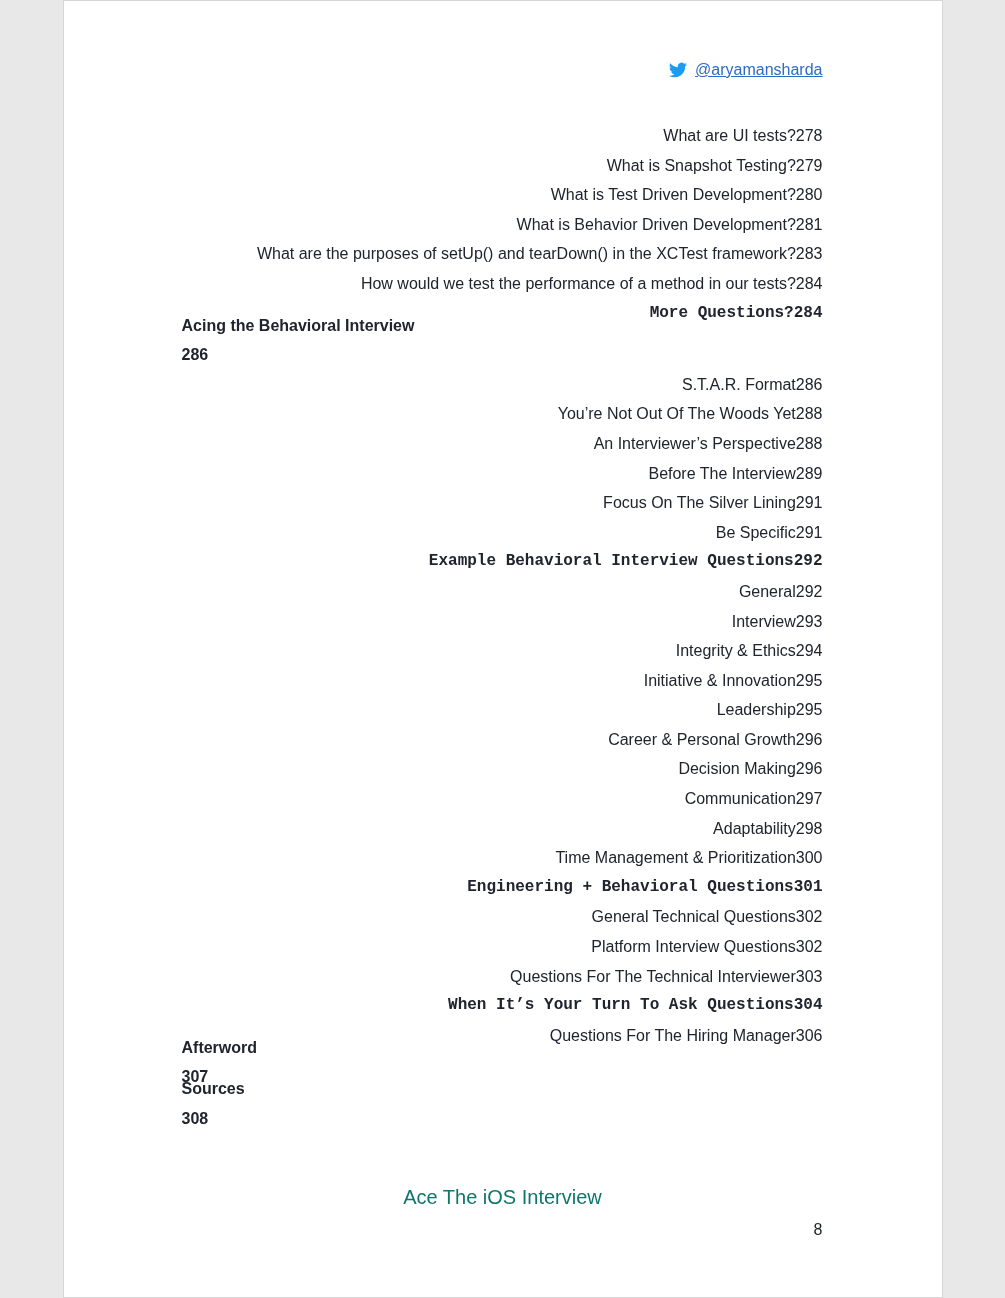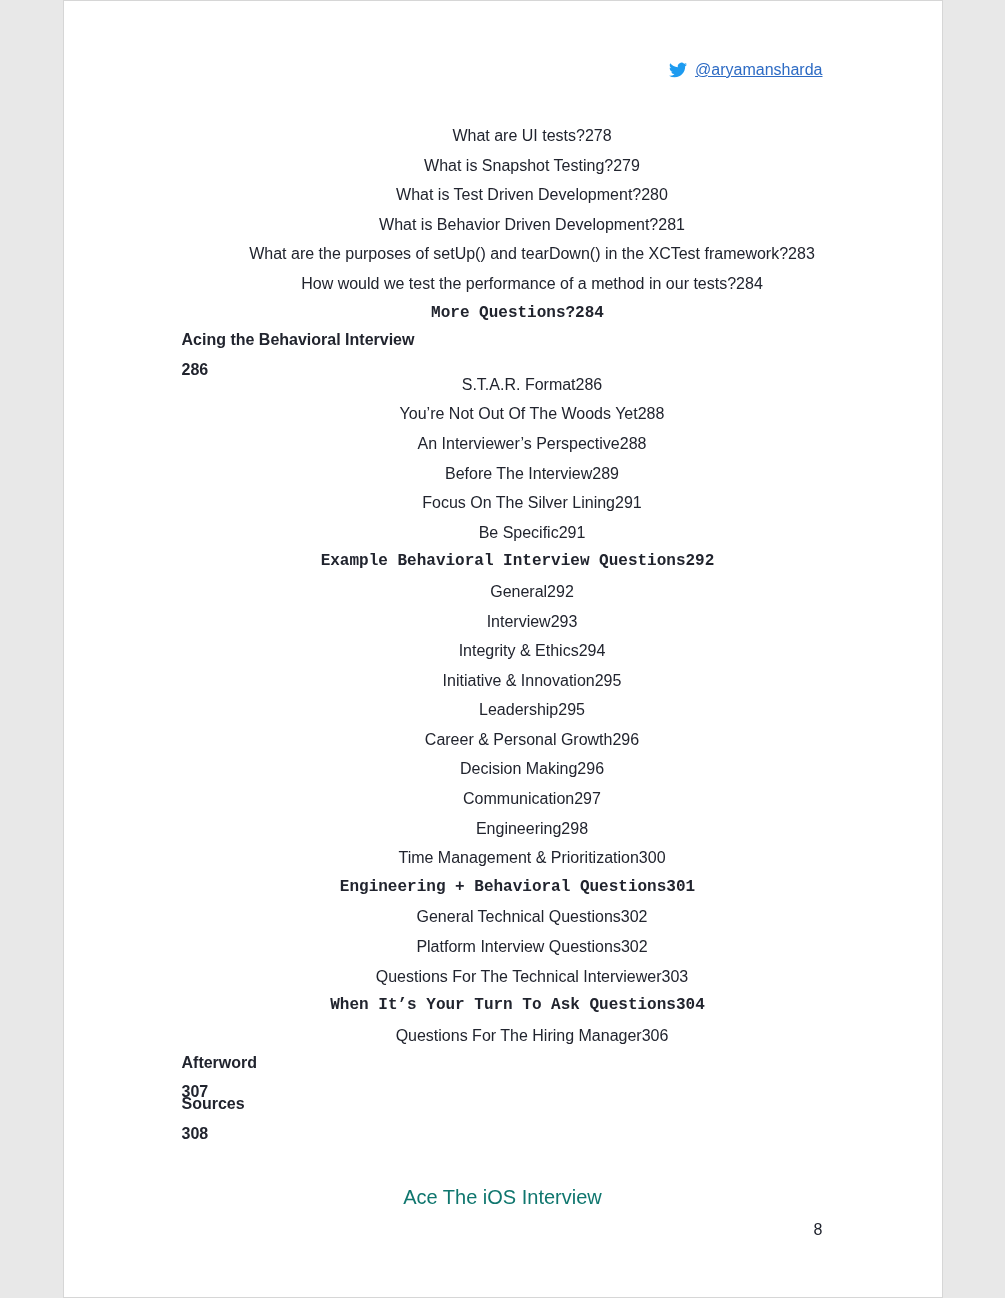--- a/index.html
+++ b/index.html
@@ -42,21 +42,21 @@
     cursor: pointer;
   }
   .toc {
     position: absolute;
     top: 120px;
     left: 118px;
     right: 119px;
   }
   .toc-row {
     display: flex;
-    justify-content: center;
+    justify-content: flex-end;
     align-items: baseline;
     height: 29.6px;
     line-height: 29.6px;
     font-size: 16px;
   }
   .toc-row.chapter {
     font-weight: 700;
     margin-top: 12px;
     flex-direction: column;
   }
@@ -193,21 +193,21 @@
       </div>
       <div class="toc-row subsection">
         <span class="toc-label">Decision Making</span>
         <span class="toc-page">296</span>
       </div>
       <div class="toc-row subsection">
         <span class="toc-label">Communication</span>
         <span class="toc-page">297</span>
       </div>
       <div class="toc-row subsection">
-        <span class="toc-label">Engineering</span>
+        <span class="toc-label">Adaptability</span>
         <span class="toc-page">298</span>
       </div>
       <div class="toc-row subsection">
         <span class="toc-label">Time Management &amp; Prioritization</span>
         <span class="toc-page">300</span>
       </div>
       <div class="toc-row section">
         <span class="toc-label">Engineering + Behavioral Questions</span>
         <span class="toc-page">301</span>
       </div>

